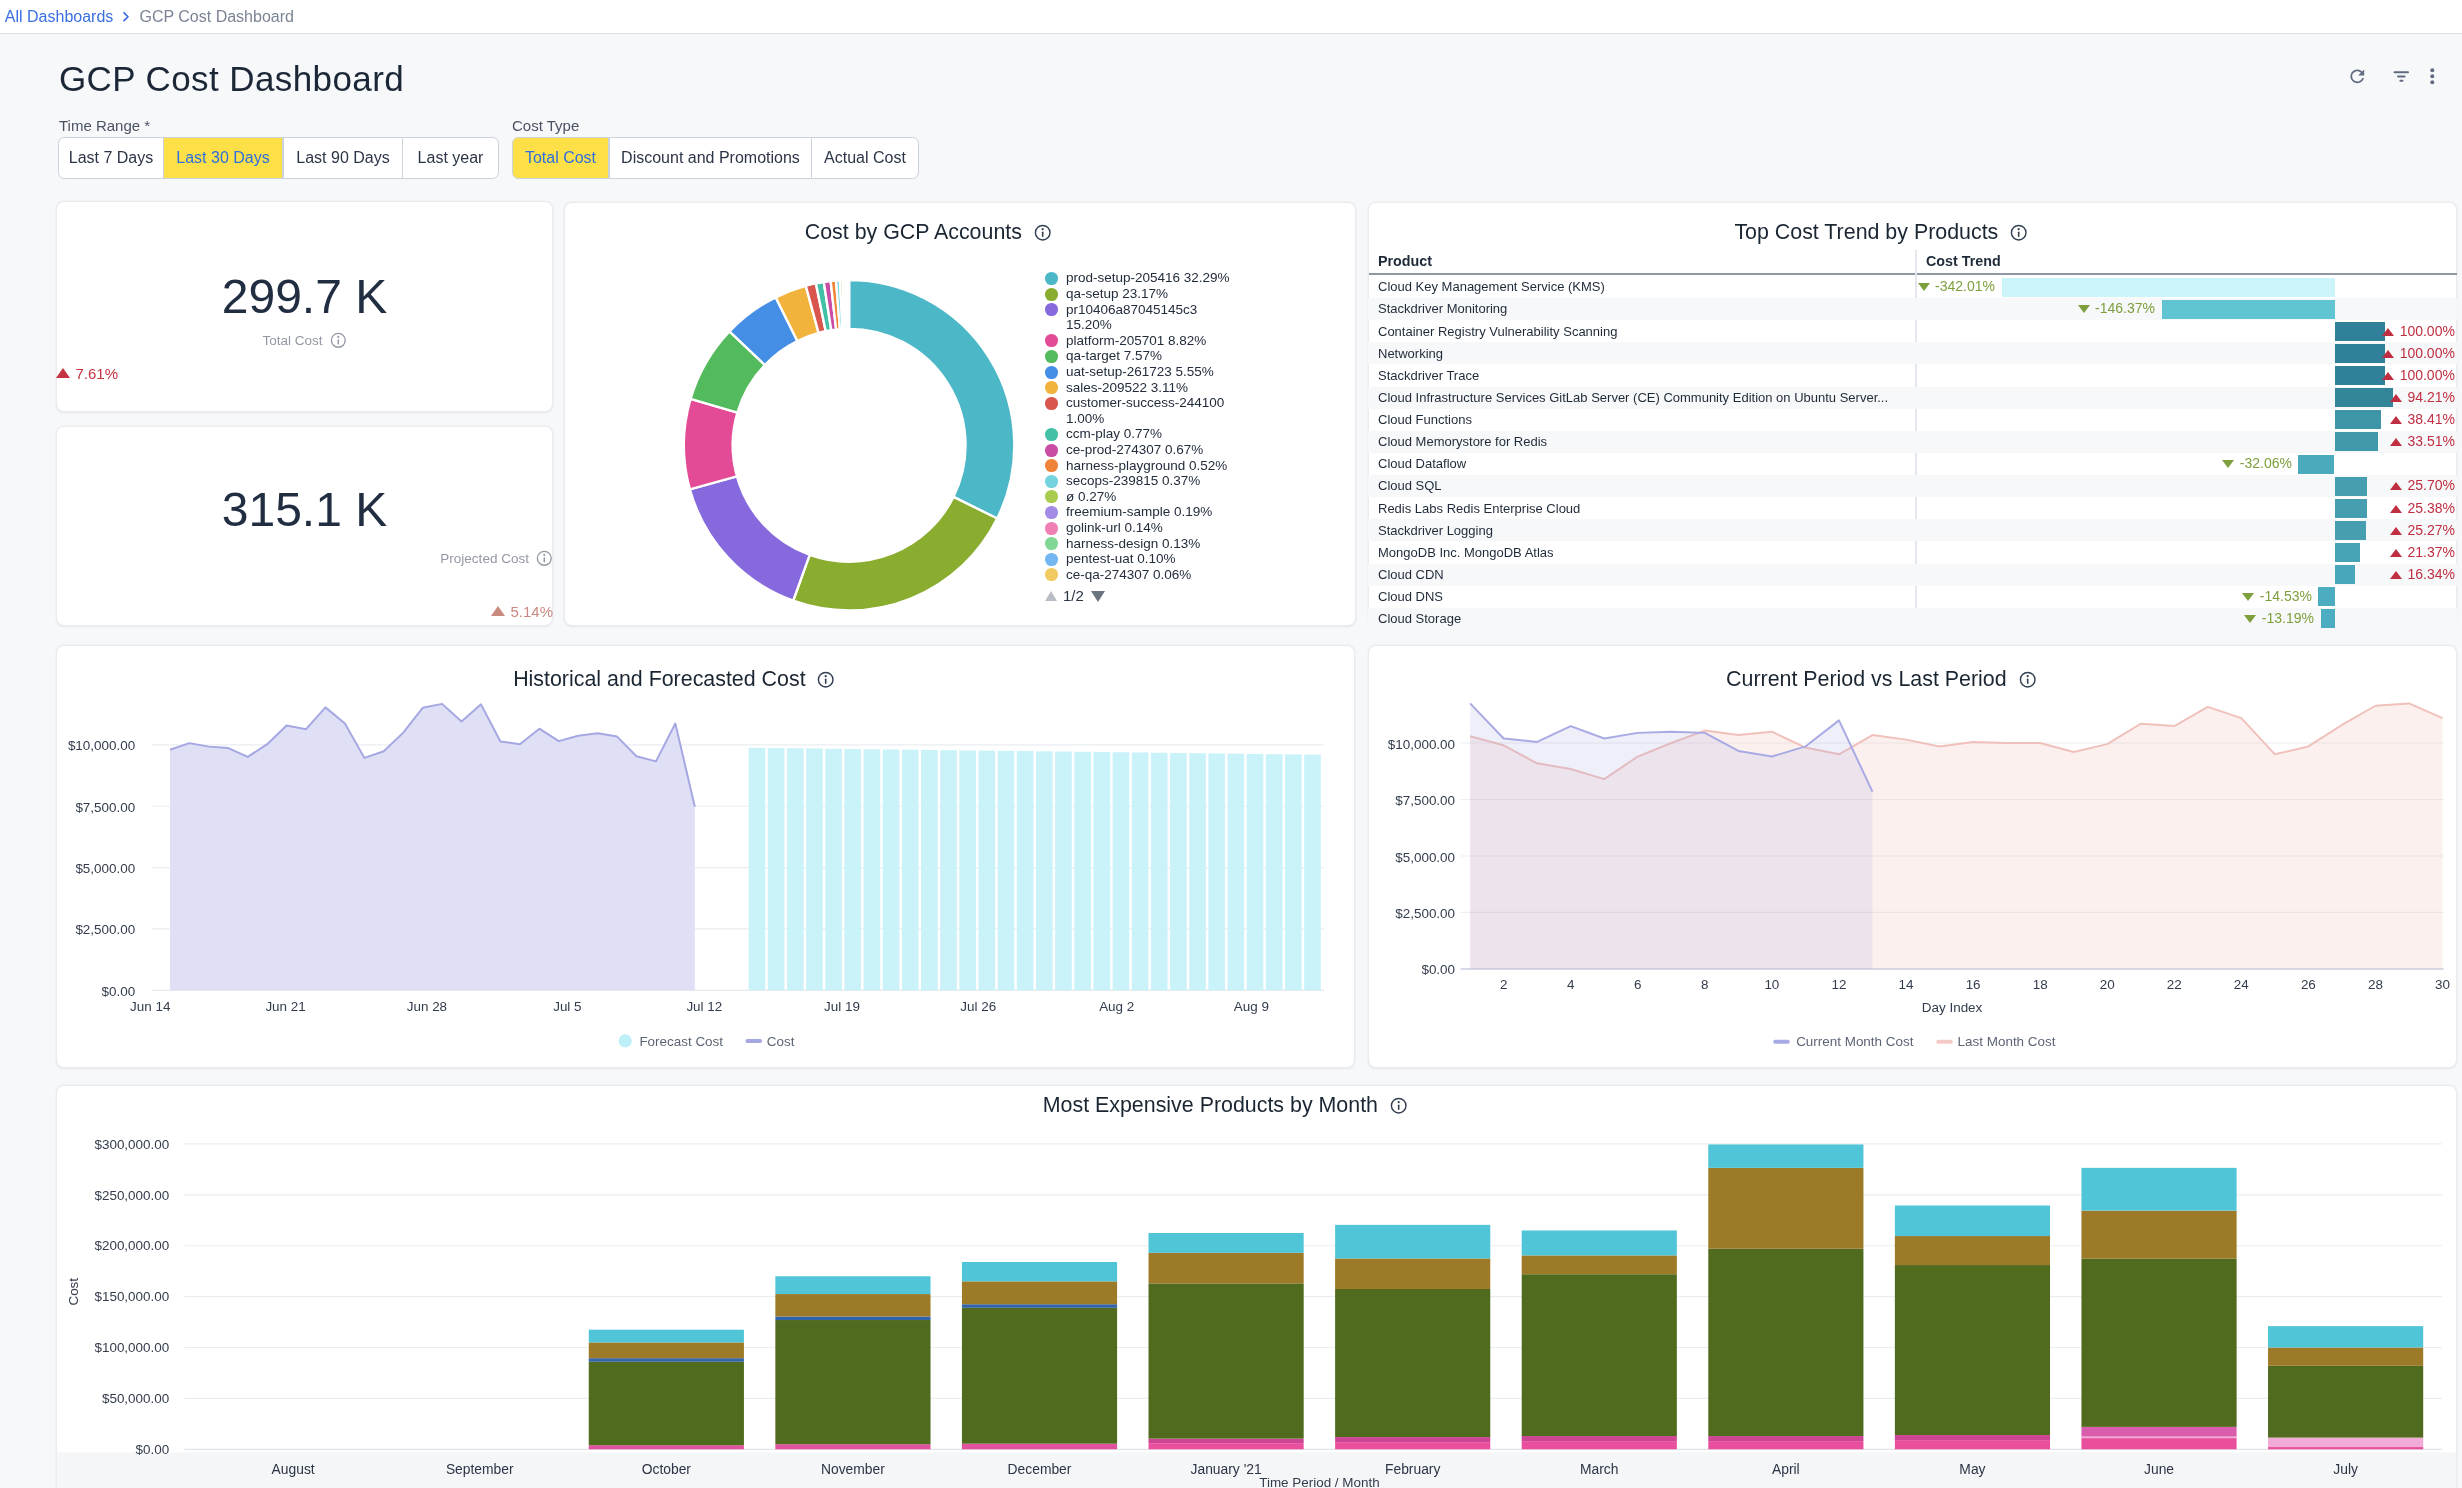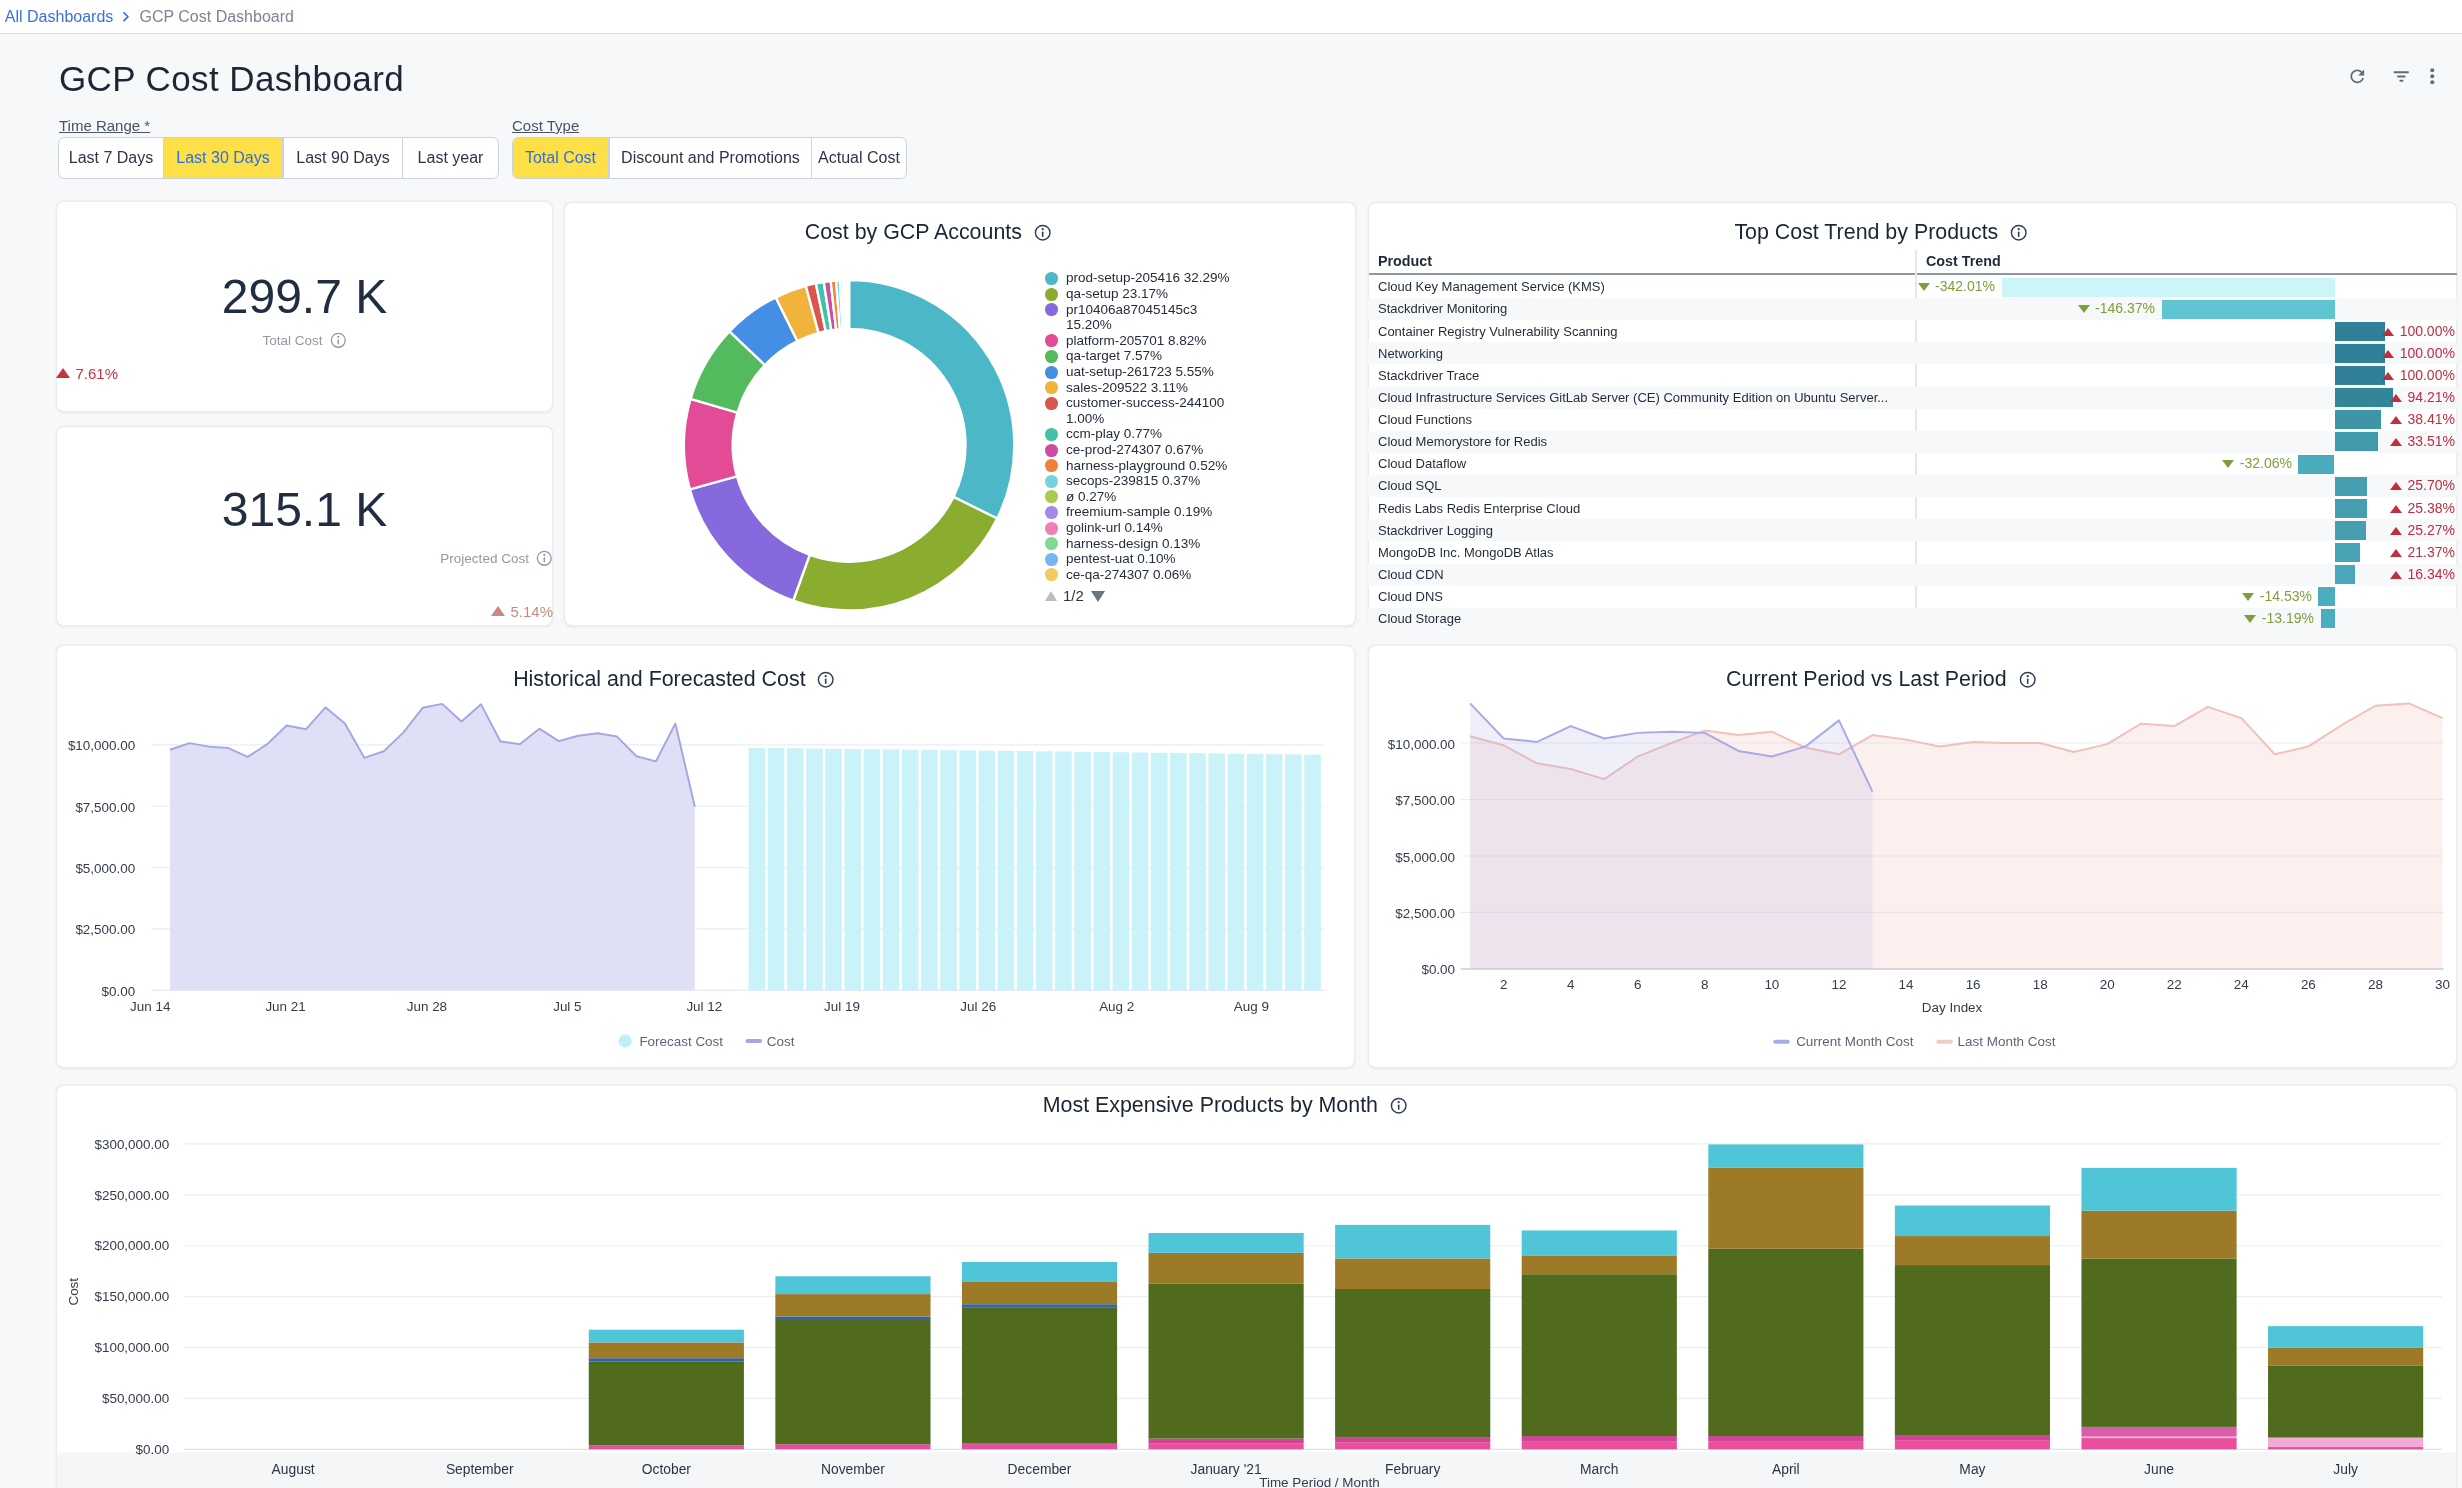--- a/index.html
+++ b/index.html
@@ -9,21 +9,21 @@
 .tlab { position:absolute; font-size:14px; white-space:nowrap; line-height:17.4px; }
 .tlab.neg { color:#7d9f3c; }
 .tlab.pos { color:#bf2e41; }
 .tri-dn { display:inline-block; width:0; height:0; border-left:6.3px solid transparent; border-right:6.3px solid transparent; border-top:8.7px solid #7d9f3c; margin-right:5.5px; }
 .tri-up { display:inline-block; width:0; height:0; border-left:6.3px solid transparent; border-right:6.3px solid transparent; border-bottom:8.7px solid #bf2e41; margin-right:5.5px; }
 .ax { font-size:17px; fill:#333c4c; font-family:"Liberation Sans",sans-serif; }
 .axm { font-size:17.5px; fill:#2c3545; font-family:"Liberation Sans",sans-serif; }
 .lg { font-size:17px; fill:#5c6574; font-family:"Liberation Sans",sans-serif; }
 .btn { position:absolute; border:0.8px solid #ccd2dc; background:#fff; color:#2c3547; font-size:16px; display:flex; align-items:center; justify-content:center; }
 .btn.sel { background:#fde047; color:#2e6ede; }
-.flabel { position:absolute; font-size:15px; color:#4a5264;text-decoration:underline; }
+.flabel { position:absolute; font-size:15px; color:#4a5264; }
 </style></head><body>
 <div style="position:absolute;left:0;top:0;width:2462px;height:34px;background:#fff;border-bottom:0.8px solid #dcdfe5;display:flex;align-items:center;padding-left:4.8px;gap:7.1px">
   <span style="font-size:16px;color:#3b6fe0">All Dashboards</span>
   <svg width="12" height="13.5" viewBox="0 0 15 17">
       <path d="M5 3.5 L10 8.5 L5 13.5" fill="none" stroke="#3b6fe0" stroke-width="2.2" stroke-linecap="round" stroke-linejoin="round"></path>
     </svg>
   <span style="font-size:16px;color:#7b8494">GCP Cost Dashboard</span>
 </div>
 <div style="position:absolute;left:59px;top:59px;font-size:35px;letter-spacing:0.4px;color:#1b2736;font-weight:500">GCP Cost Dashboard</div>
 <div style="position:absolute;left:2347px;top:66px"><svg width="20.6" height="20.6" viewBox="0 0 24 24">
@@ -42,21 +42,21 @@
 
 <div class="flabel" style="left:59px;top:117px">Time Range *</div>
 <div class="btn" style="left:58px;top:137px;width:106px;height:42px;border-radius:6.3px 0 0 6.3px">Last 7 Days</div>
 <div class="btn sel" style="left:163px;top:137px;width:120px;height:42px">Last 30 Days</div>
 <div class="btn" style="left:283px;top:137px;width:120px;height:42px">Last 90 Days</div>
 <div class="btn" style="left:402px;top:137px;width:97px;height:42px;border-radius:0 6.3px 6.3px 0">Last year</div>
 
 <div class="flabel" style="left:512px;top:117px">Cost Type</div>
 <div class="btn sel" style="left:512px;top:137px;width:97px;height:42px;border-radius:6.3px 0 0 6.3px">Total Cost</div>
 <div class="btn" style="left:609px;top:137px;width:203px;height:42px">Discount and Promotions</div>
-<div class="btn" style="left:811px;top:137px;width:96px;height:42px;border-radius:0 6.3px 6.3px 0">Actual Cost</div>
+<div class="btn" style="left:811px;top:137px;width:108px;height:42px;border-radius:0 6.3px 6.3px 0">Actual Cost</div>
 
 <div class="panel" style="left:56px;top:201px;width:497px;height:211px"></div>
 <div style="position:absolute;left:56px;top:269px;width:497px;text-align:center;font-size:48px;color:#212e42">299.7 K</div>
 <div style="position:absolute;left:56px;top:332px;width:497px;text-align:center;font-size:13.5px;color:#9398a4">Total Cost&nbsp; <svg width="16.6" height="16.6" viewBox="0 0 22 22" style="vertical-align:-3.2px">
       <circle cx="11" cy="11" r="9.2" fill="none" stroke="#9398a4" stroke-width="1.8"></circle>
       <rect x="10" y="9.5" width="2" height="7" rx="1" fill="#9398a4"></rect>
       <circle cx="11" cy="6.5" r="1.4" fill="#9398a4"></circle>
     </svg></div>
 <div style="position:absolute;left:56px;top:365px;width:497px;text-align:left;font-size:15px;color:#c43341"><span style="display:inline-block;width:0;height:0;border-left:7.1px solid transparent;border-right:7.1px solid transparent;border-bottom:10.3px solid #c43341;margin-right:5.5px;margin-bottom:0.8px"></span>7.61%</div>
 

